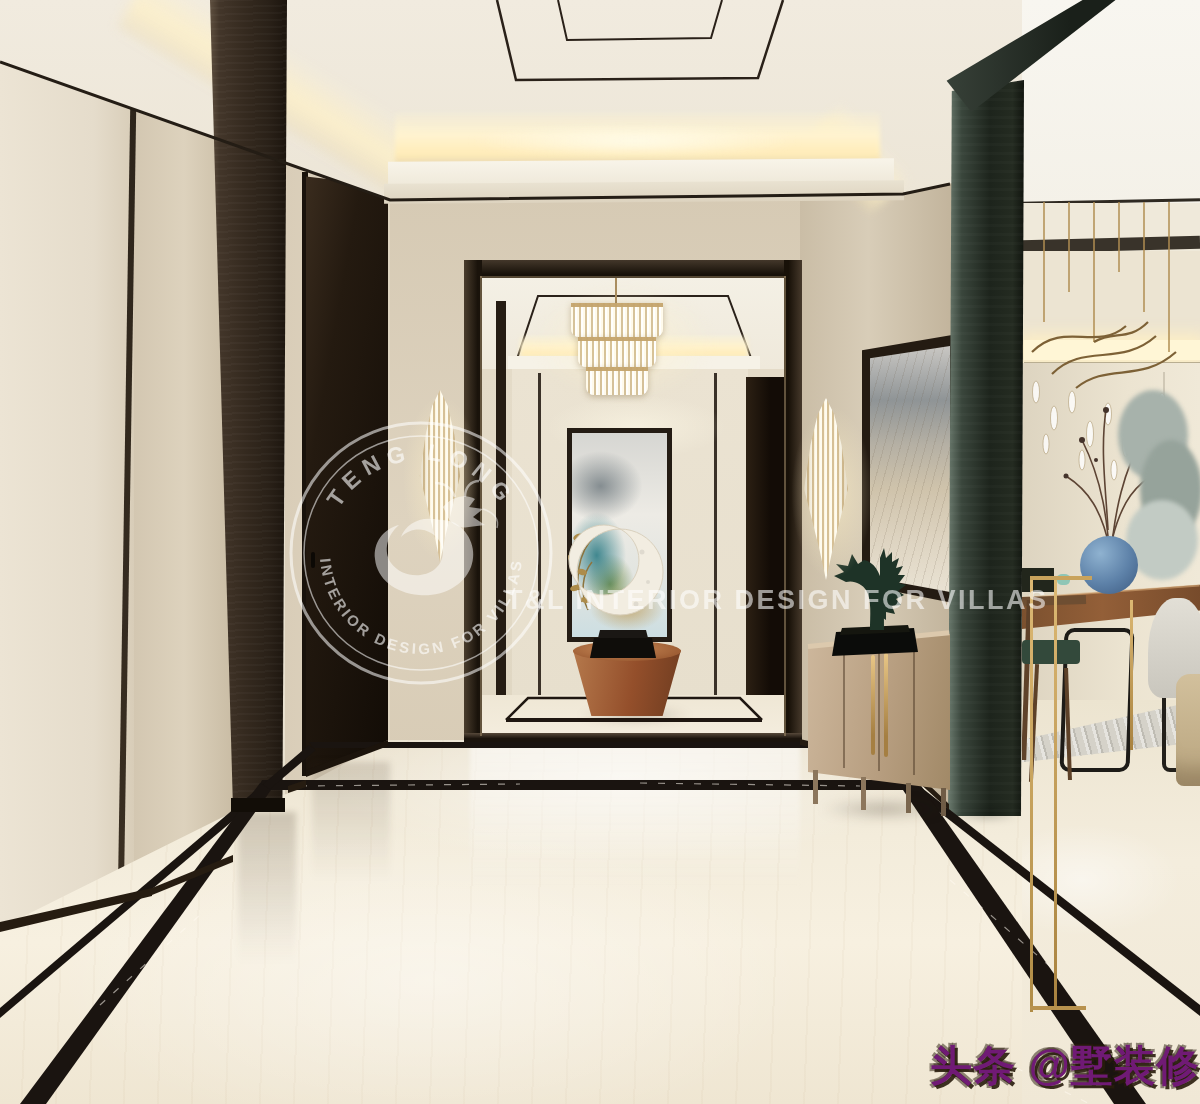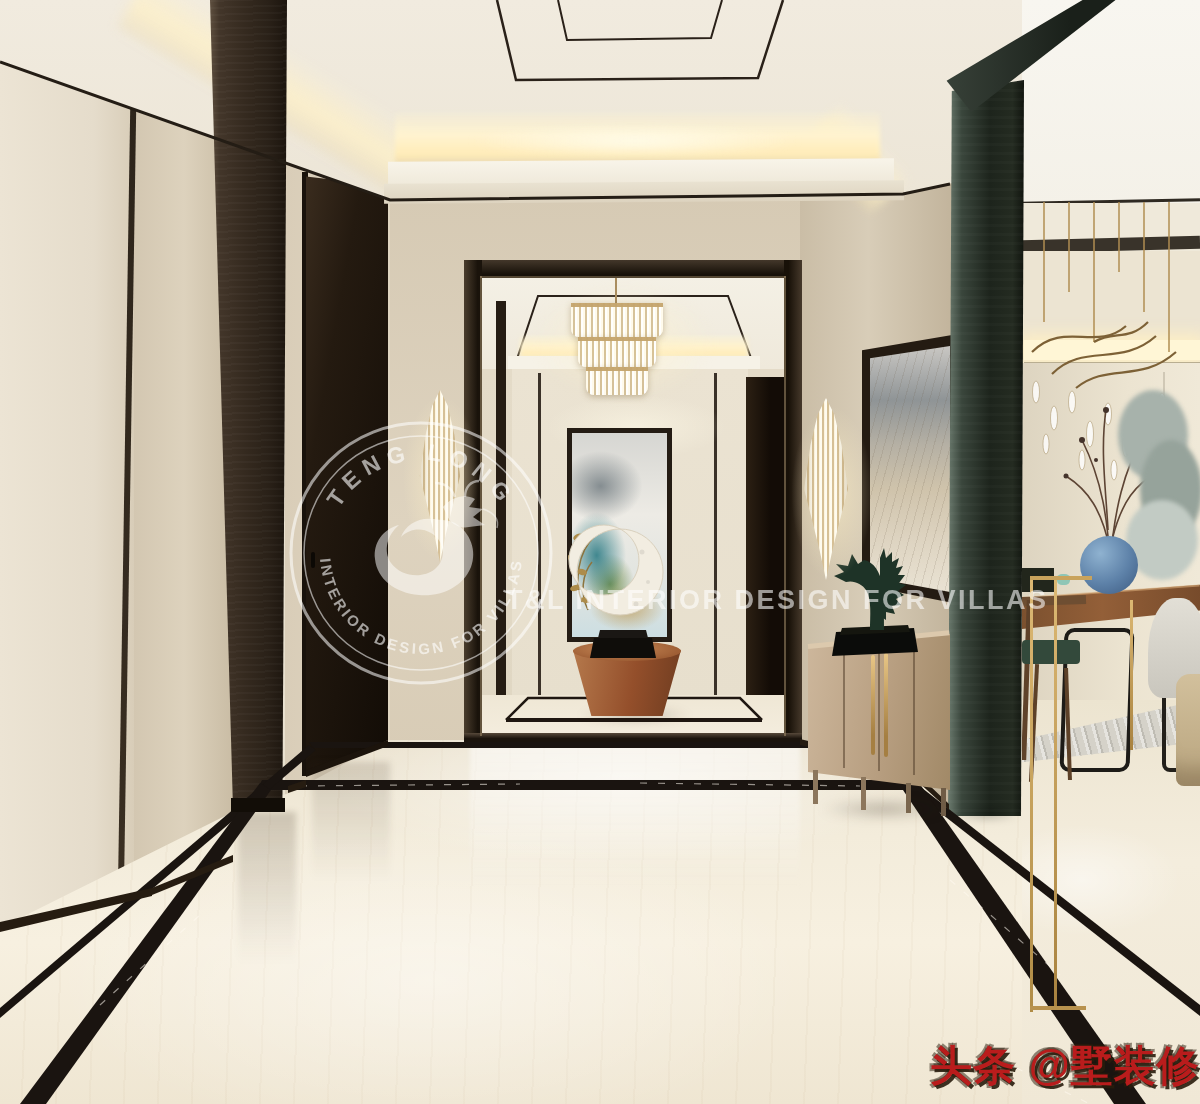--- a/index.html
+++ b/index.html
@@ -243,21 +243,21 @@
   .linework{left:0;top:0;width:1200px;height:1104px;z-index:6;pointer-events:none;}
 
   
   .wm-logo{left:286px;top:418px;width:270px;height:270px;z-index:10;opacity:.92;}
   .wm-cn{left:500px;top:496px;width:600px;z-index:10;font-size:76px;font-weight:700;
     letter-spacing:20px;color:rgba(255,255,255,.55);white-space:nowrap;
     text-shadow:0 0 2px rgba(255,255,255,.25);}
   .wm-en{left:506px;top:585px;width:600px;z-index:10;font-size:27px;font-weight:700;
     letter-spacing:2.5px;color:rgba(255,255,255,.58);white-space:nowrap;}
   .badge{left:930px;top:1038px;width:260px;z-index:11;font-size:42px;font-weight:700;
-    letter-spacing:1px;color:#b91c1c;text-align:right;white-space:nowrap;
+    letter-spacing:1px;color:#701a75;text-align:right;white-space:nowrap;
     text-shadow:3px 3px 0 rgba(40,28,12,.9),-2px -2px 0 rgba(40,28,12,.5),
                 2px -2px 0 rgba(40,28,12,.5),-2px 2px 0 rgba(40,28,12,.5);}
   .logo-ring{fill:none;stroke:rgba(255,255,255,.6);}
   .logo-text{fill:rgba(255,255,255,.65);font-family:"Liberation Sans",sans-serif;font-weight:bold;}
 </style>
 </head>
 <body>
 
 <div class="stage">
 

